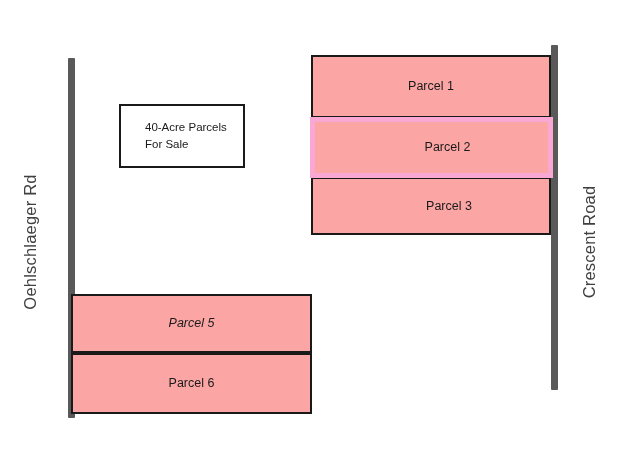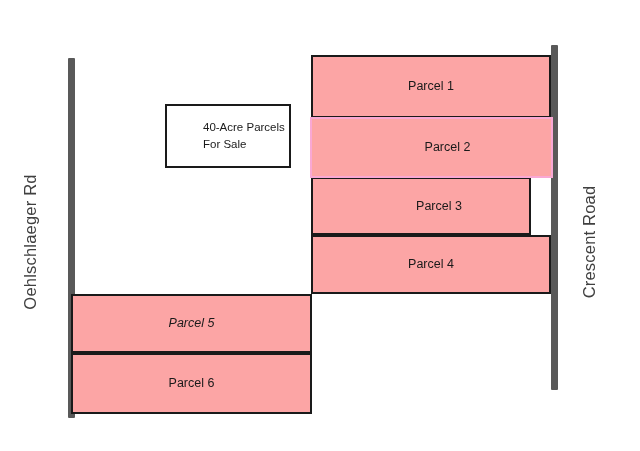--- a/index.html
+++ b/index.html
@@ -57,55 +57,54 @@
   .parcel {
     position: absolute;
     box-sizing: border-box;
     background: #fca5a5;
     border: 2px solid #1a1a1a;
     display: flex;
     align-items: center;
     justify-content: center;
   }
   .parcel.highlight {
-    border: 2px solid #f9a8d4;
+    border: 5px solid #f9a8d4;
     z-index: 5;
     padding-left: 32px;
   }
   .parcel-label {
     font-size: 12.5px;
     color: #1a1a1a;
     line-height: 1.2;
     user-select: none;
   }
 
   
   #parcel-1 { left: 311px; top: 55px;  width: 240px; height: 63px; }
   #parcel-2 { left: 310px; top: 117px; width: 243px; height: 61px; }
-  #parcel-3 { left: 311px; top: 177px; width: 220px; height: 58px; padding-left: 36px; }
+  #parcel-3 { left: 311px; top: 177px; width: 240px; height: 58px; padding-left: 36px; }
   #parcel-4 { left: 311px; top: 235px; width: 240px; height: 59px; }
   
   #parcel-5 { left: 71px;  top: 294px; width: 241px; height: 59px; font-style: italic; }
   #parcel-6 { left: 71px;  top: 353px; width: 241px; height: 61px; }
 
   
   #legend-box {
     position: absolute;
     left: 119px;
     top: 104px;
     width: 126px;
     height: 64px;
     box-sizing: border-box;
     background: #ffffff;
     border: 2.5px solid #1a1a1a;
     display: flex;
     flex-direction: column;
     justify-content: center;
-    padding-left: 36px;
-    margin-left: 46px;
+    padding-left: 24px;
   }
   #legend-box .legend-line {
     font-size: 11.5px;
     color: #1a1a1a;
     line-height: 1.45;
     white-space: nowrap;
   }
 </style>
 </head>
 <body>
@@ -128,23 +127,20 @@
   </div>
 
   <div id="parcel-2" class="parcel highlight">
     <span class="parcel-label">Parcel 2</span>
   </div>
 
   <div id="parcel-3" class="parcel">
     <span class="parcel-label">Parcel 3</span>
   </div>
 
-  <div id="parcel-4" class="parcel">
-    <span class="parcel-label">Parcel 4</span>
-  </div>
 
   <div id="parcel-5" class="parcel">
     <span class="parcel-label">Parcel 5</span>
   </div>
 
   <div id="parcel-6" class="parcel">
     <span class="parcel-label">Parcel 6</span>
   </div>
 
 </div>

